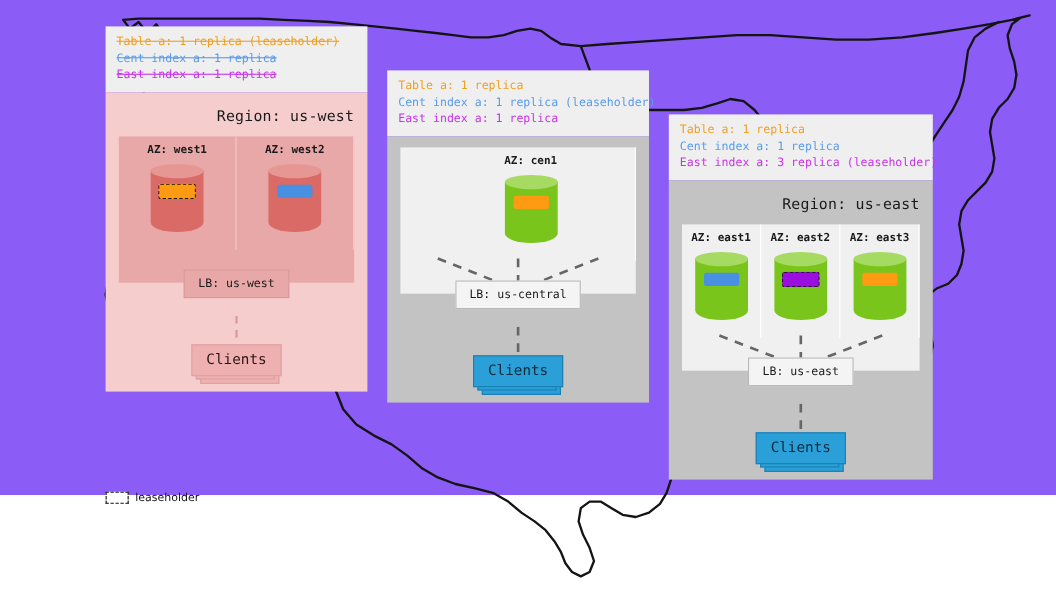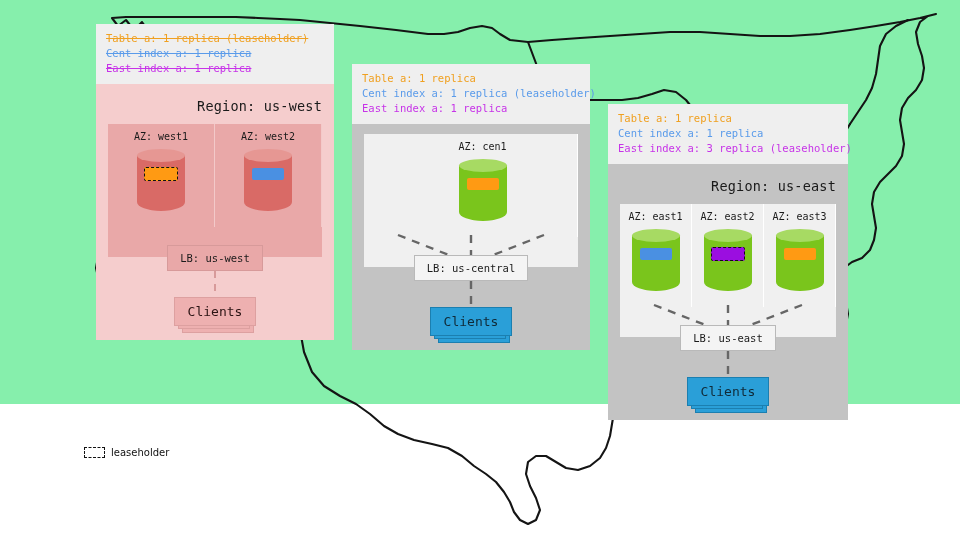--- a/index.html
+++ b/index.html
@@ -4,22 +4,22 @@
 <style>
   html, body {
     margin: 0; padding: 0;
     width: 960px; height: 540px;
     background: #ffffff;
     font-family: "DejaVu Sans Mono", "Liberation Mono", monospace;
     overflow: hidden;
   }
   #stage {
     position: relative;
-    width: 960px; height: 404px;
-    background: #86efac;
+    width: 960px; height: 450px;
+    background: #8b5cf6;
   }
   #usmap {
     position: absolute; left: 0; top: 0;
     width: 960px; height: 540px;
     pointer-events: none;
   }
 
   
   .region {
     position: absolute;
@@ -59,20 +59,21 @@
     position: relative;
   }
   .region.failed .az-strip { background: #e9a8a8; }
   .az {
     flex: 1 1 0;
     padding: 7px 6px 10px 6px;
     text-align: center;
     position: relative;
     border-right: 1px solid #ffffff;
     box-sizing: border-box;
+    font-weight: bold;
   }
   .region.failed .az { border-right: 1px solid #f3c9c9; }
   .az:last-child { border-right: none; }
   .az-label {
     font-size: 10px;
     color: #1a1a1a;
     margin-bottom: 7px;
     white-space: nowrap;
   }
 
@@ -124,21 +125,21 @@
   
   .lb-box {
     position: relative;
     background: #f4f4f4;
     border: 1px solid #b9b9b9;
     font-size: 10.5px;
     color: #1a1a1a;
     padding: 6px 12px;
     text-align: center;
     width: max-content;
-    margin: -12px auto 0 auto;
+    margin: -12px auto 16px auto;
     white-space: nowrap;
     z-index: 4;
   }
   .region.failed .lb-box {
     background: #e9a8a8;
     border: 1px solid #d79a9a;
   }
 
   .connector {
     width: 100%;
@@ -172,21 +173,21 @@
   .region.failed .clients,
   .region.failed .clients-wrap .shadow {
     background: #eeb0b0;
     border: 1px solid #dda0a0;
     color: #2c1414;
   }
 
   
   #legend-key {
     position: absolute;
-    left: 84px; top: 447px;
+    left: 96px; top: 447px;
     display: flex;
     align-items: flex-start;
     gap: 6px;
   }
   #legend-key .swatch {
     width: 21px; height: 11px;
     border: 1.6px dashed #111111;
     background: #ffffff;
     box-sizing: border-box;
   }

